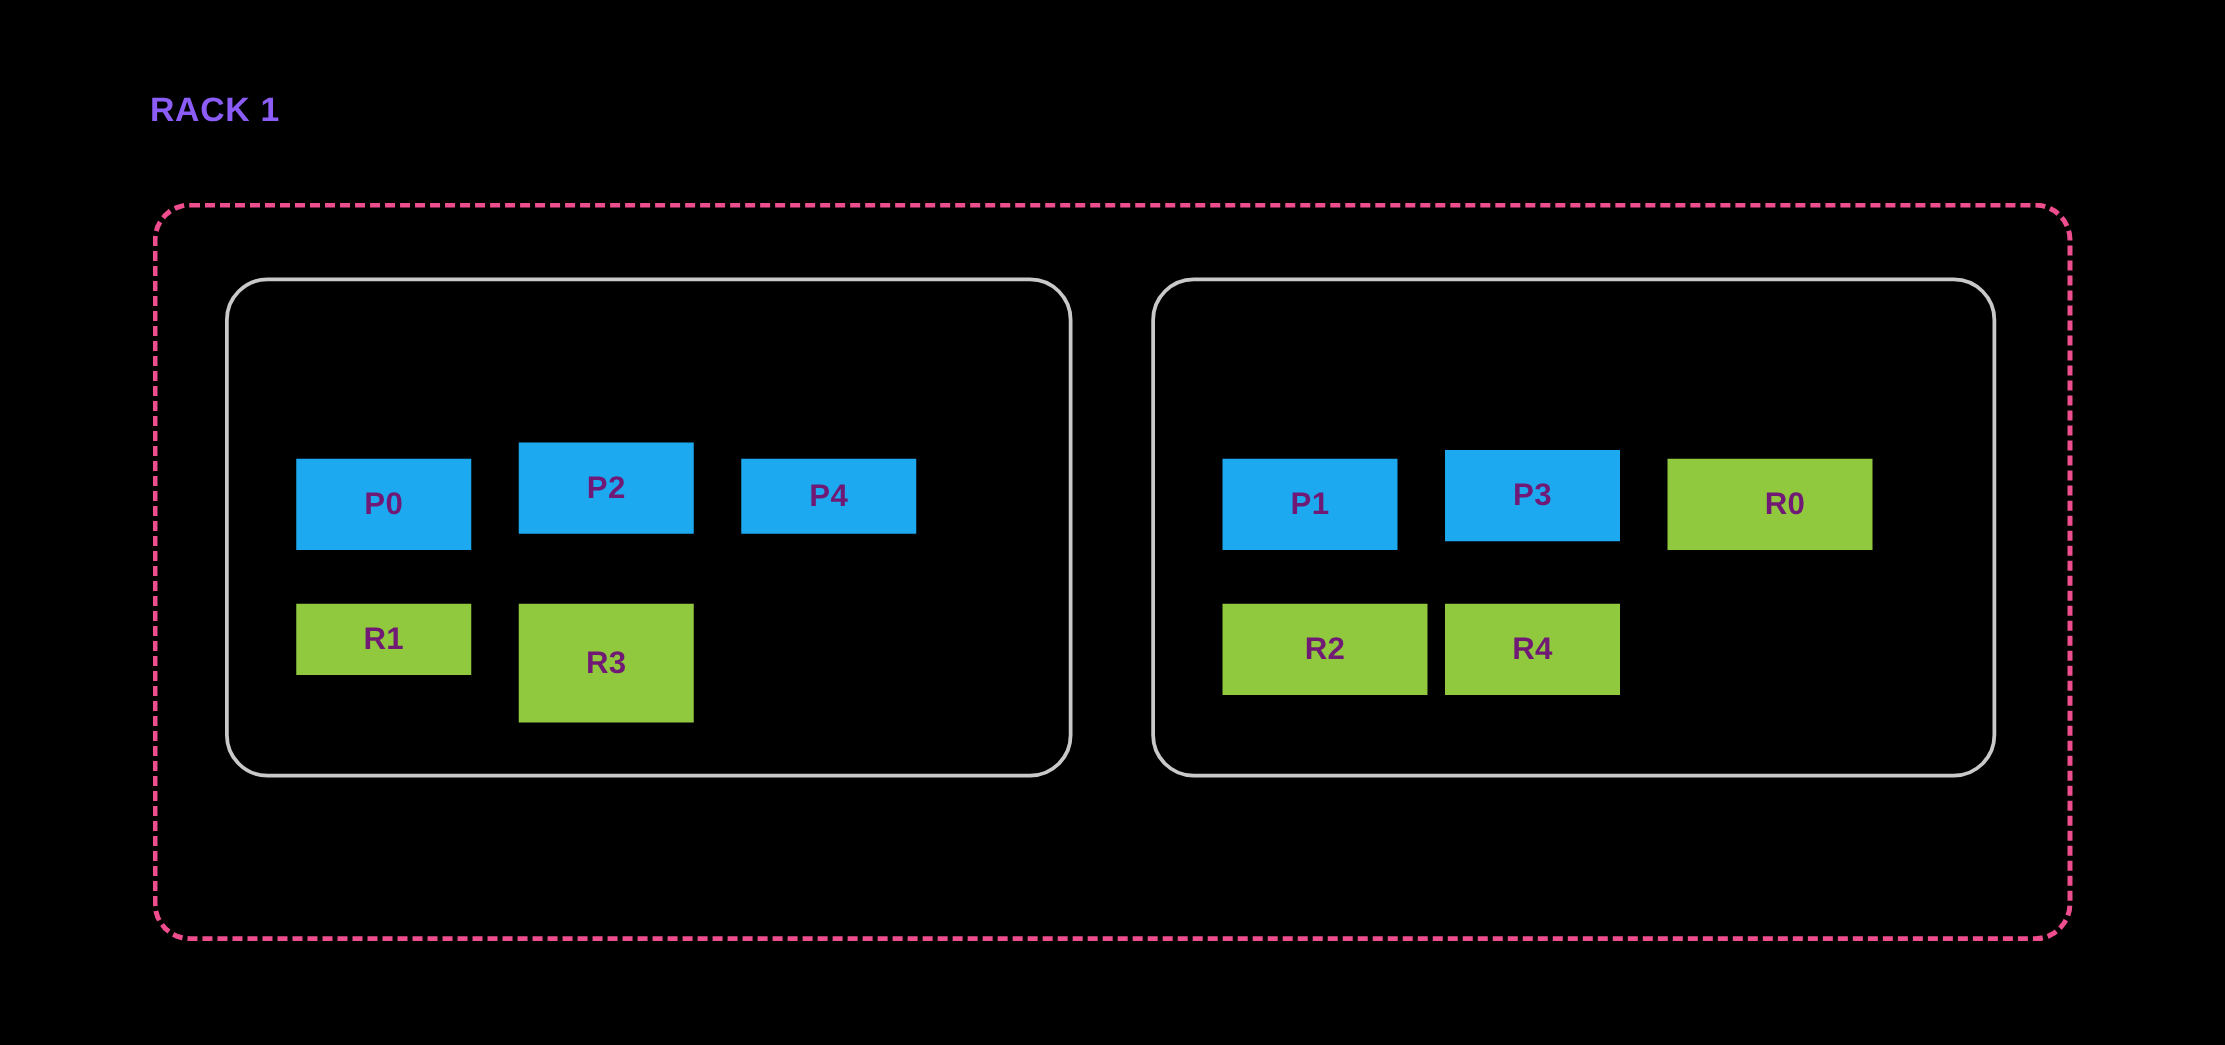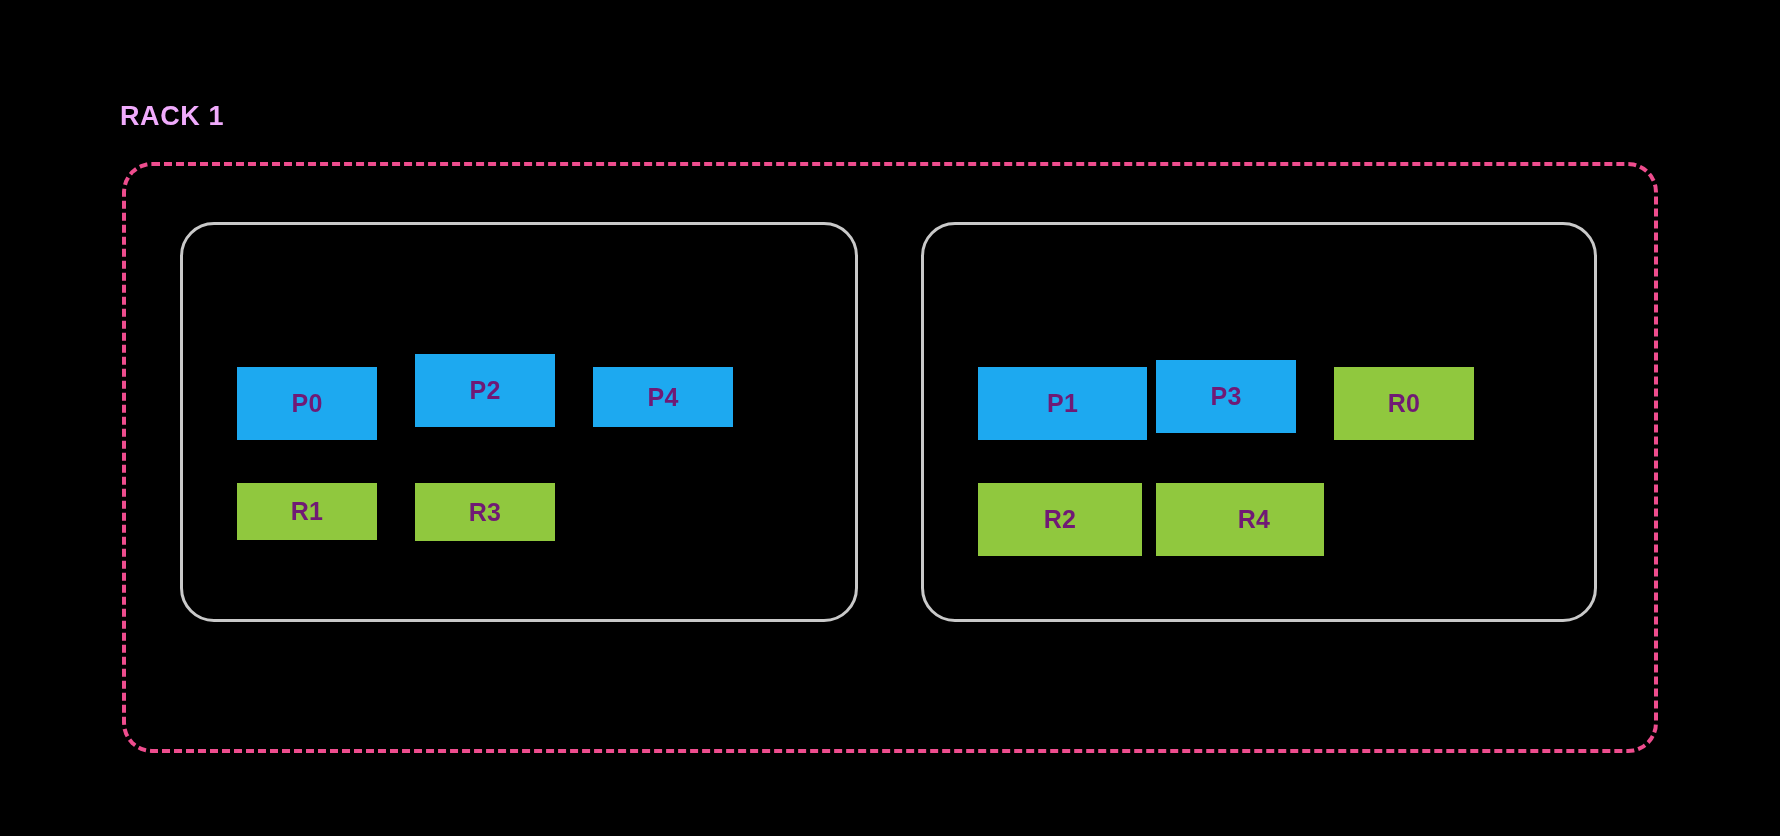--- a/index.html
+++ b/index.html
@@ -20,24 +20,23 @@
   }
 
   
   .rack-label {
     position: absolute;
     left: 120px;
     top: 75px;
     font-size: 27px;
     font-weight: bold;
     letter-spacing: 0.6px;
-    color: #f0abfc;
+    color: #8b5cf6;
     white-space: nowrap;
     line-height: 1;
-    margin-top: 28px;
   }
 
   
   .rack-box {
     position: absolute;
     left: 122px;
     top: 162px;
     width: 1536px;
     height: 591px;
     box-sizing: border-box;
@@ -99,21 +98,21 @@
   <div class="rack-box"></div>
 
   <div class="node-box node-0"></div>
   <div class="node-box node-1"></div>
 
   <div id="chip-layer">
       <div class="chip primary" style="left: 237px; top: 367px; width: 140px; height: 73px;">P0</div>
       <div class="chip primary" style="left: 415px; top: 354px; width: 140px; height: 73px;">P2</div>
       <div class="chip primary" style="left: 593px; top: 367px; width: 140px; height: 60px;">P4</div>
       <div class="chip replica" style="left: 237px; top: 483px; width: 140px; height: 57px;">R1</div>
-      <div class="chip replica" style="left: 415px; top: 483px; width: 140px; height: 58px;">R3</div>
-      <div class="chip primary" style="left: 978px; top: 367px; width: 169px; height: 73px;">P1</div>
+      <div class="chip replica" style="left: 415px; top: 483px; width: 140px; height: 95px;">R3</div>
+      <div class="chip primary" style="left: 978px; top: 367px; width: 140px; height: 73px;">P1</div>
       <div class="chip primary" style="left: 1156px; top: 360px; width: 140px; height: 73px;">P3</div>
-      <div class="chip replica" style="left: 1334px; top: 367px; width: 140px; height: 73px;">R0</div>
+      <div class="chip replica" style="left: 1334px; top: 367px; width: 140px; height: 73px; padding-left: 24px;">R0</div>
       <div class="chip replica" style="left: 978px; top: 483px; width: 164px; height: 73px;">R2</div>
-      <div class="chip replica" style="left: 1156px; top: 483px; width: 140px; height: 73px; padding-left: 28px;">R4</div>
+      <div class="chip replica" style="left: 1156px; top: 483px; width: 140px; height: 73px;">R4</div>
     </div>
 
 </div>
 
 </body></html>

